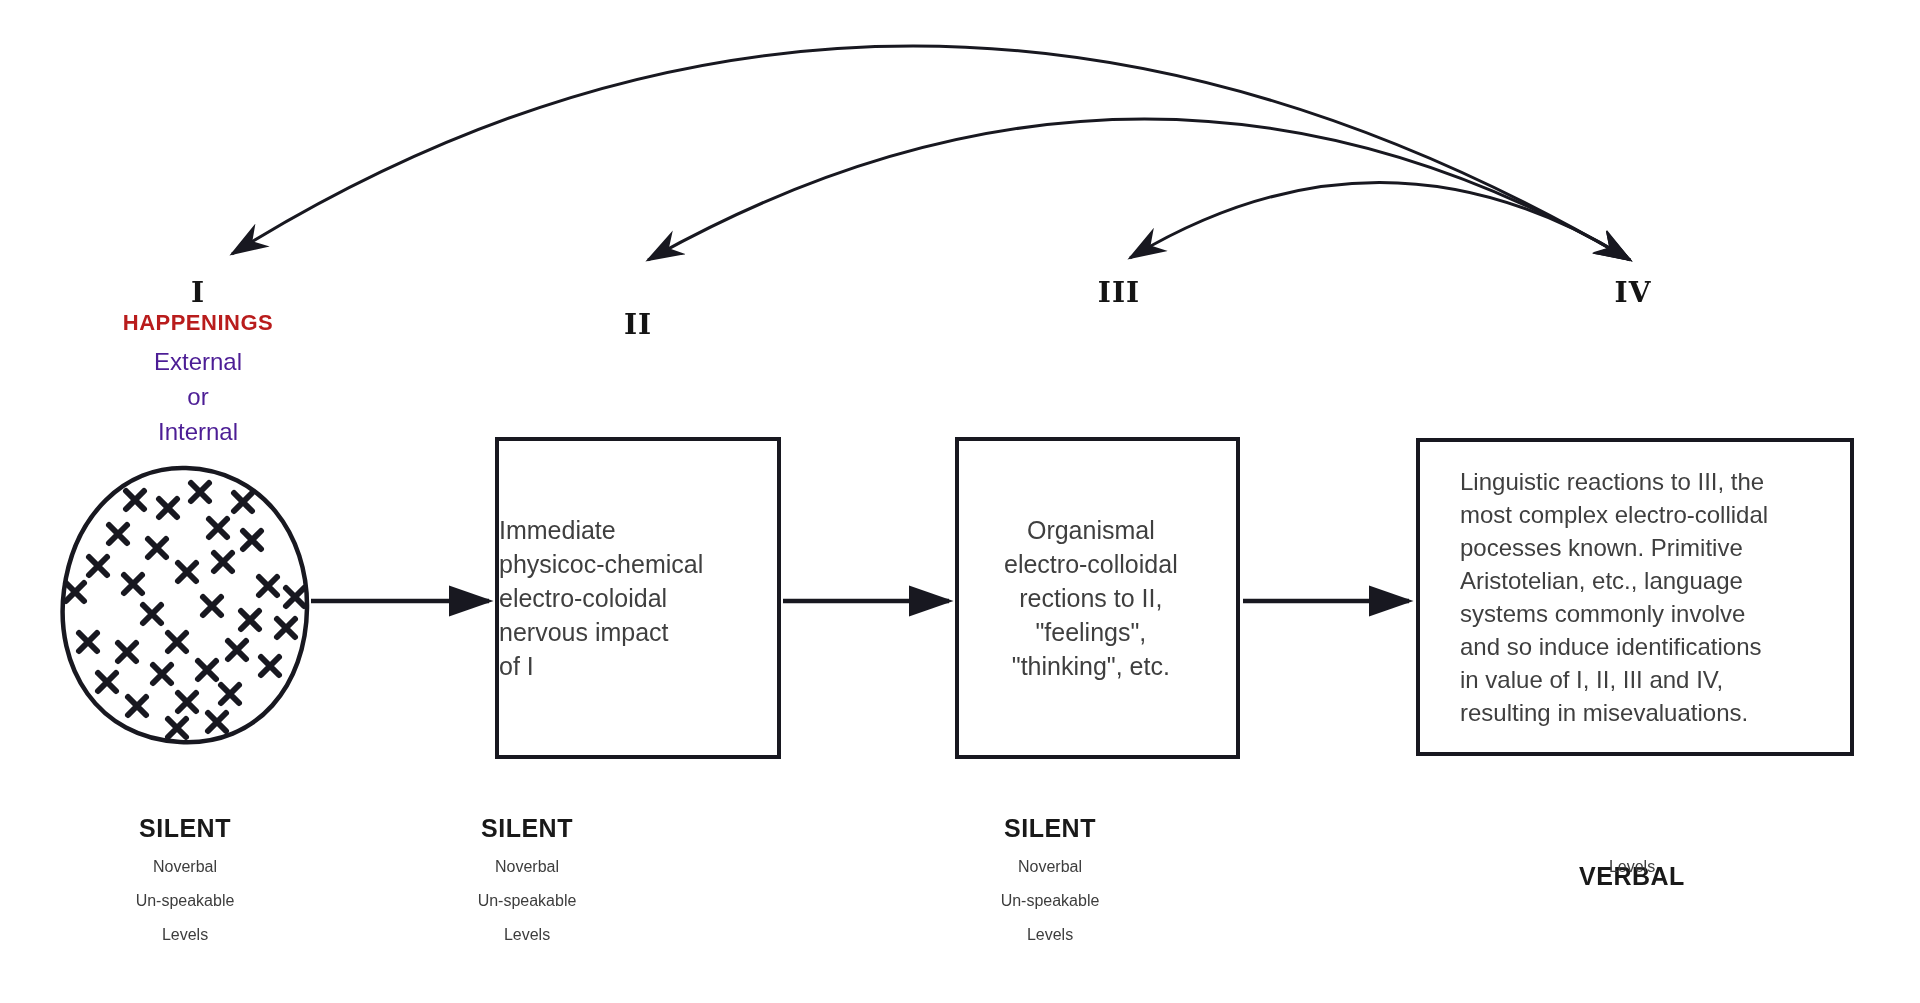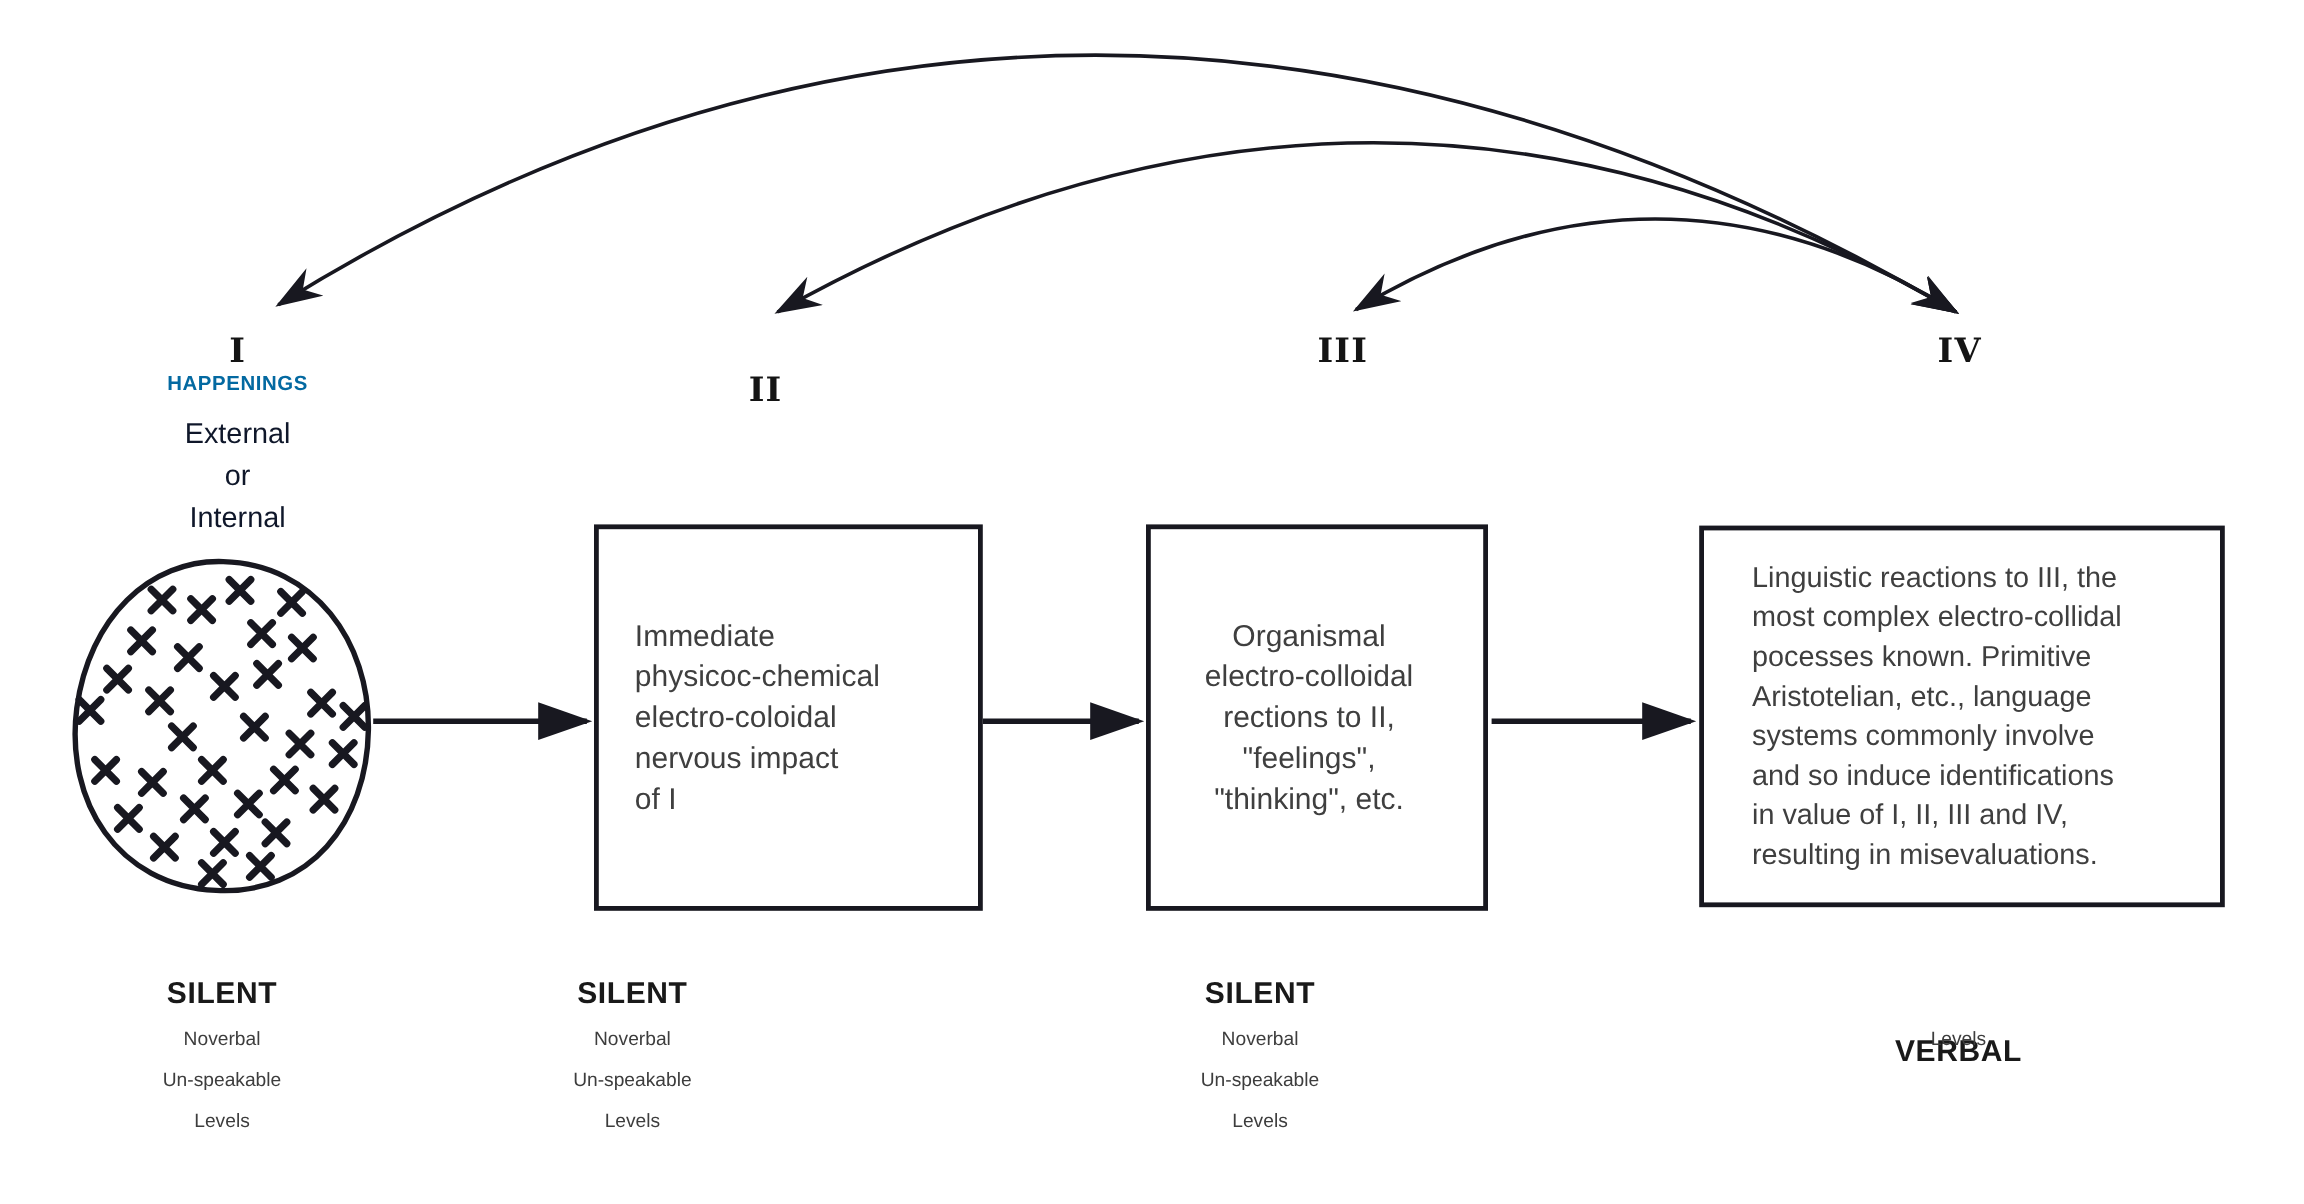--- a/index.html
+++ b/index.html
@@ -16,29 +16,29 @@
   .numeral {
     font-family: "DejaVu Serif", "Liberation Serif", serif;
     font-weight: 700;
     font-size: 28px;
     color: #141414;
     text-align: center;
     letter-spacing: 1px;
   }
   .hdr-title {
     font-weight: 700;
-    font-size: 17px;
-    color: #0369a1;
+    font-size: 22px;
+    color: #b91c1c;
     text-align: center;
     letter-spacing: 0.5px;
   }
   .hdr-sub {
     font-size: 24px;
     line-height: 35px;
-    color: #0f172a;
+    color: #4c1d95;
     text-align: center;
     white-space: pre-line;
   }
   .lvl-box {
     box-sizing: border-box;
     border: 4px solid #181820;
     background: #ffffff;
     display: flex;
     align-items: center;
   }
@@ -138,21 +138,21 @@
   <div class="abs numeral" style="left:148px; top:276px; width:100px;">I</div>
   <div class="abs numeral" style="left:588px; top:276px; width:100px;margin-top:32px;">II</div>
   <div class="abs numeral" style="left:1069px; top:276px; width:100px;">III</div>
   <div class="abs numeral" style="left:1583px; top:276px; width:100px;">IV</div>
 
   <div class="abs hdr-title" style="left:48px; top:310px; width:300px;">HAPPENINGS</div>
   <div class="abs hdr-sub" style="left:48px; top:344px; width:300px;">External
 or
 Internal</div>
 
-  <div class="abs lvl-box" style="left:495px; top:437px; width:324px; height:322px; padding-left:30px; padding-right:12px;">
+  <div class="abs lvl-box" style="left:495px; top:437px; width:286px; height:322px; padding-right:12px;">
     <div class="box-text">Immediate
 physicoc-chemical
 electro-coloidal
 nervous impact
 of I</div>
   </div>
 
   <div class="abs lvl-box" style="left:955px; top:437px; width:285px; height:322px; padding-left:45px; padding-right:10px;text-align:center;">
     <div class="box-text">Organismal
 electro-colloidal

